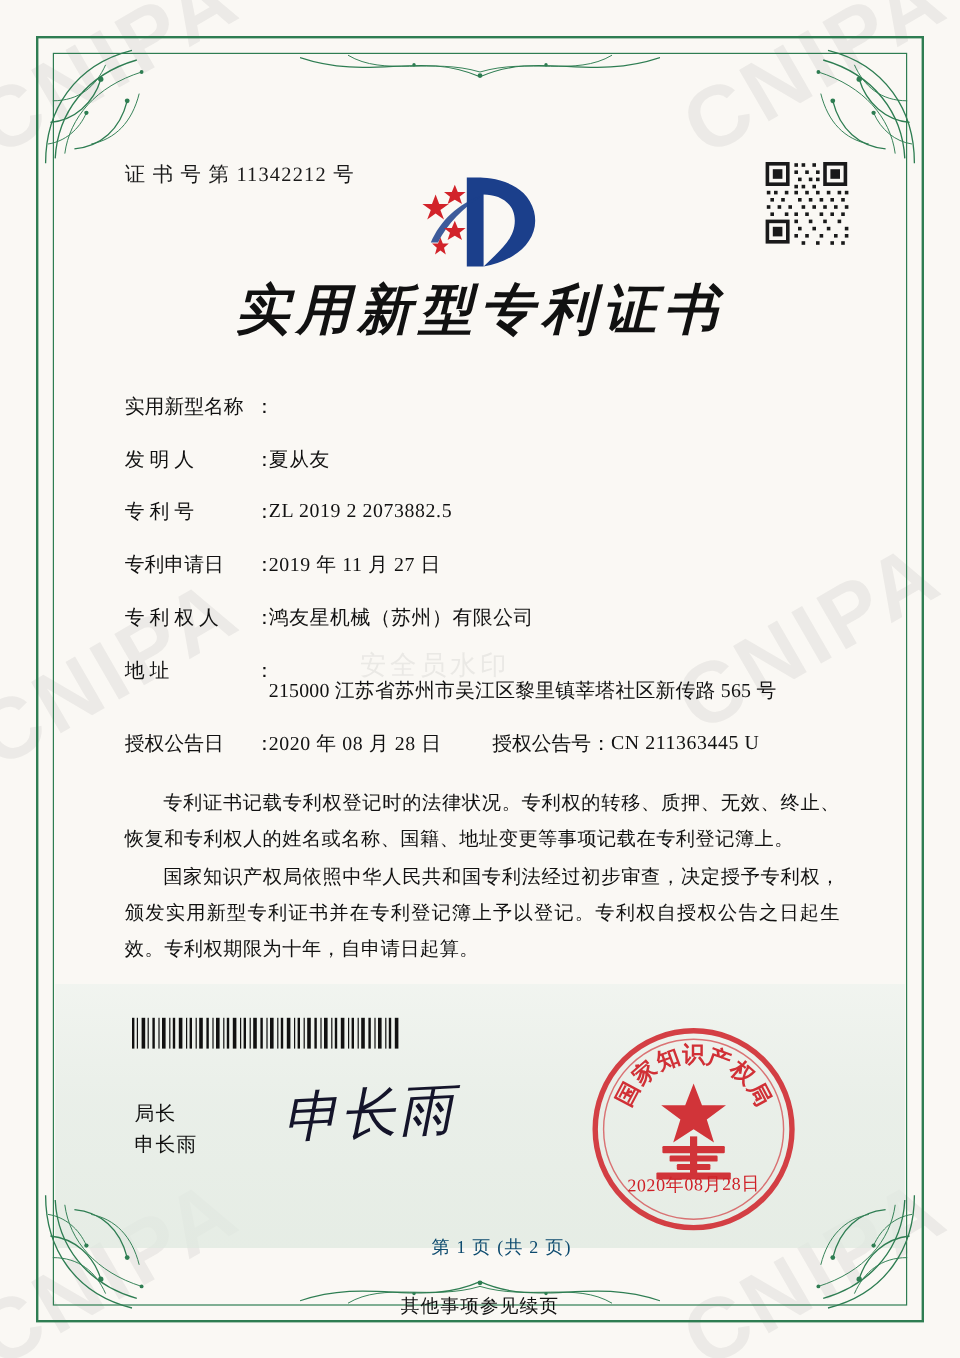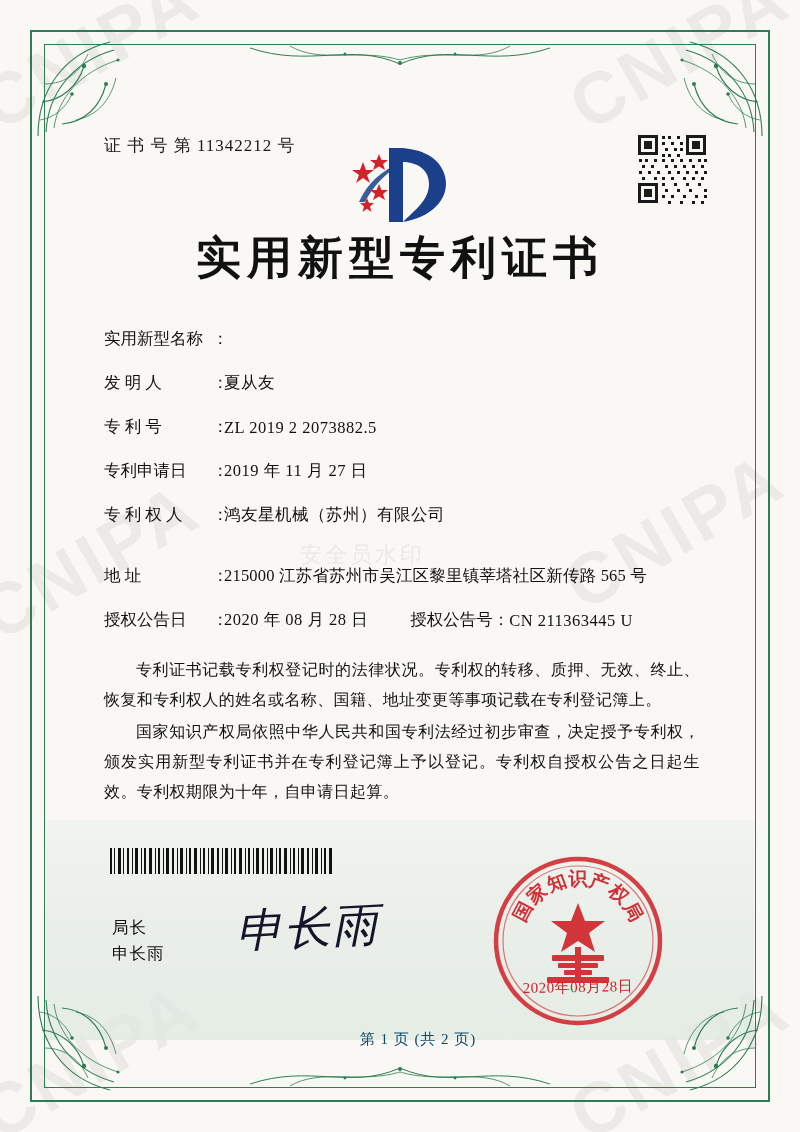--- a/index.html
+++ b/index.html
@@ -109,31 +109,32 @@
   .title {
     position: absolute;
     left: 0; top: 228px;
     width: 800px;
     text-align: center;
     font-family: "Liberation Serif", serif;
     font-size: 45px;
     font-weight: bold;
     letter-spacing: 6px;
     color: #111;
+    font-style: italic;
   }
 
   
   .fields {
     position: absolute;
     left: 104px; top: 328px;
     width: 600px;
   }
   .row {
     display: flex;
-    align-items: flex-end;
+    align-items: flex-start;
     margin-bottom: 22px;
     font-size: 16.5px;
     color: #111;
   }
   .row .label {
     width: 108px;
     flex: none;
     letter-spacing: 0px;
     white-space: nowrap;
   }
@@ -590,14 +591,15 @@
         <text x="86" y="30" text-anchor="middle" transform="rotate(0 86 86)">识</text>
         <text x="86" y="30" text-anchor="middle" transform="rotate(20 86 86)">产</text>
         <text x="86" y="30" text-anchor="middle" transform="rotate(41 86 86)">权</text>
         <text x="86" y="30" text-anchor="middle" transform="rotate(62 86 86)">局</text>
       </g>
     </svg>
   </div>
   <div class="seal-date">2020年08月28日</div>
 
   <div class="page-no">第 1 页 (共 2 页)</div>
+  <div class="footnote">其他事项参见续页</div>
 
 </div>
 
 </body></html>

